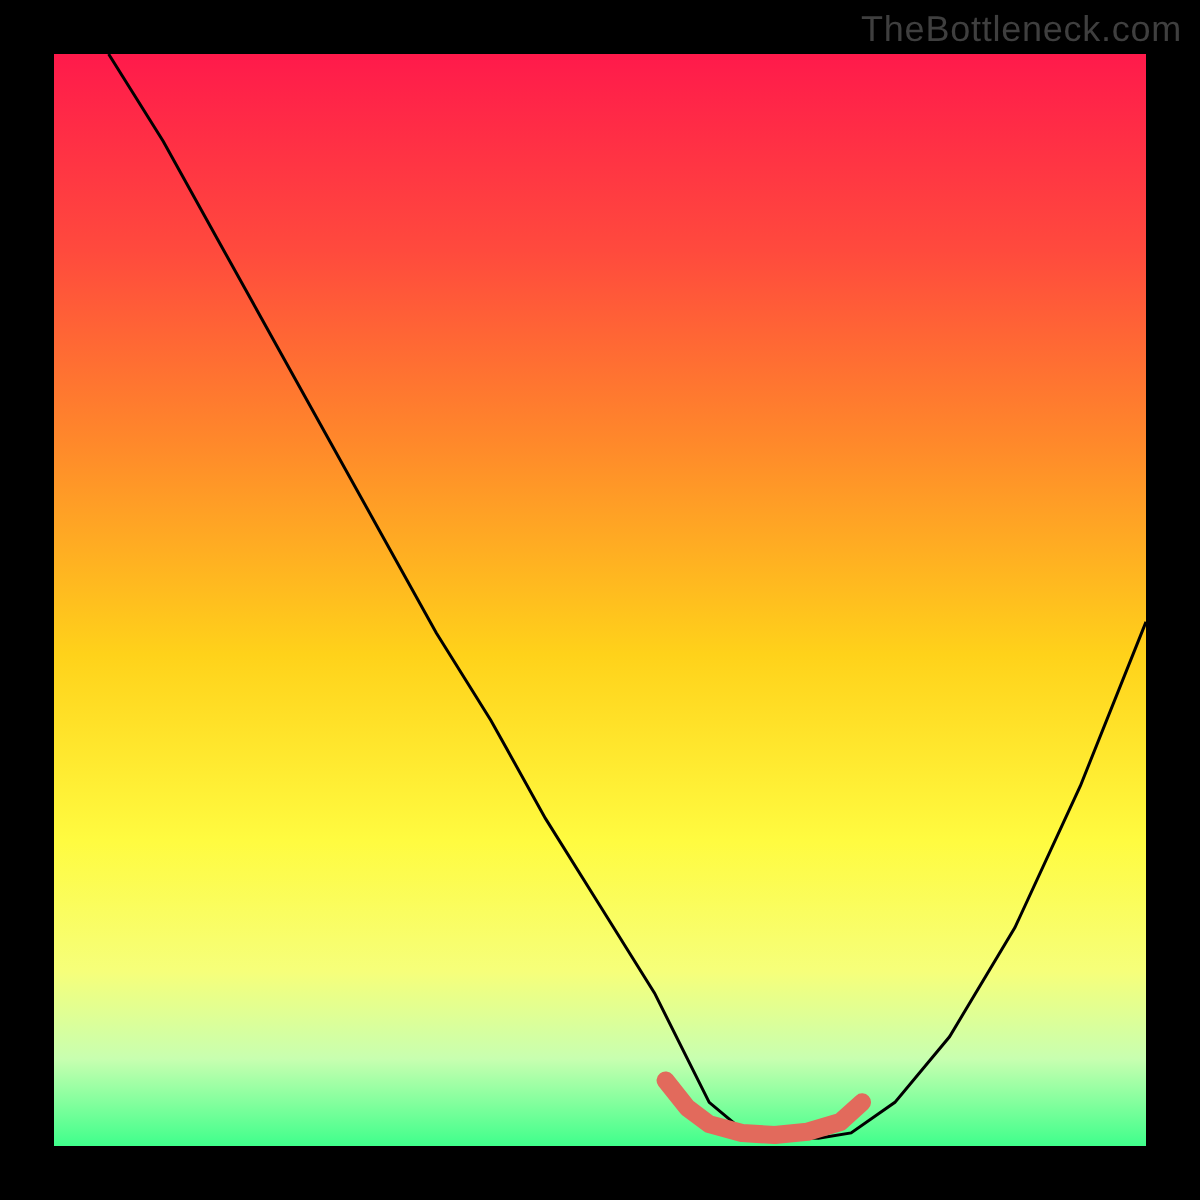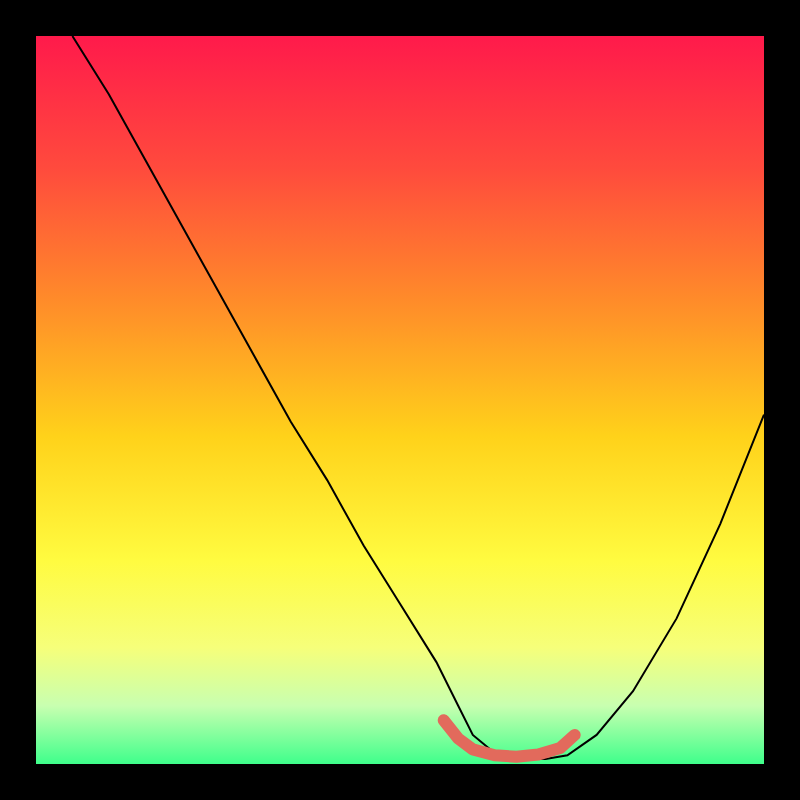--- a/index.html
+++ b/index.html
@@ -47,19 +47,20 @@
     top: 0;
     width: 728px;
     height: 728px;
     overflow: visible;
   }
 </style>
 </head>
 <body>
 
 <div class="frame">
+  <div class="watermark">TheBottleneck.com</div>
   <div class="plot">
     <svg class="curve" viewBox="0 0 728 728" preserveAspectRatio="none">
       <path id="curve-path" fill="none" stroke="#000000" stroke-width="2" d="M36.4 0.0 L72.8 58.2 L109.2 123.8 L145.6 189.3 L182.0 254.8 L218.4 320.3 L254.8 385.8 L291.2 444.1 L327.6 509.6 L364.0 567.8 L400.4 626.1 L422.2 669.8 L436.8 698.9 L458.6 717.1 L480.5 722.2 L509.6 722.9 L531.4 719.3 L560.6 698.9 L597.0 655.2 L640.6 582.4 L684.3 487.8 L728.0 378.6"></path>
       <path id="highlight-path" fill="none" stroke="#e26a5c" stroke-width="12" stroke-linecap="round" stroke-linejoin="round" d="M407.7 684.3 L422.2 702.5 L436.8 713.4 L458.6 719.3 L480.5 720.7 L502.3 718.5 L524.2 712.0 L538.7 698.9"></path>
     </svg>
   </div>
 </div>
 
 </body></html>

